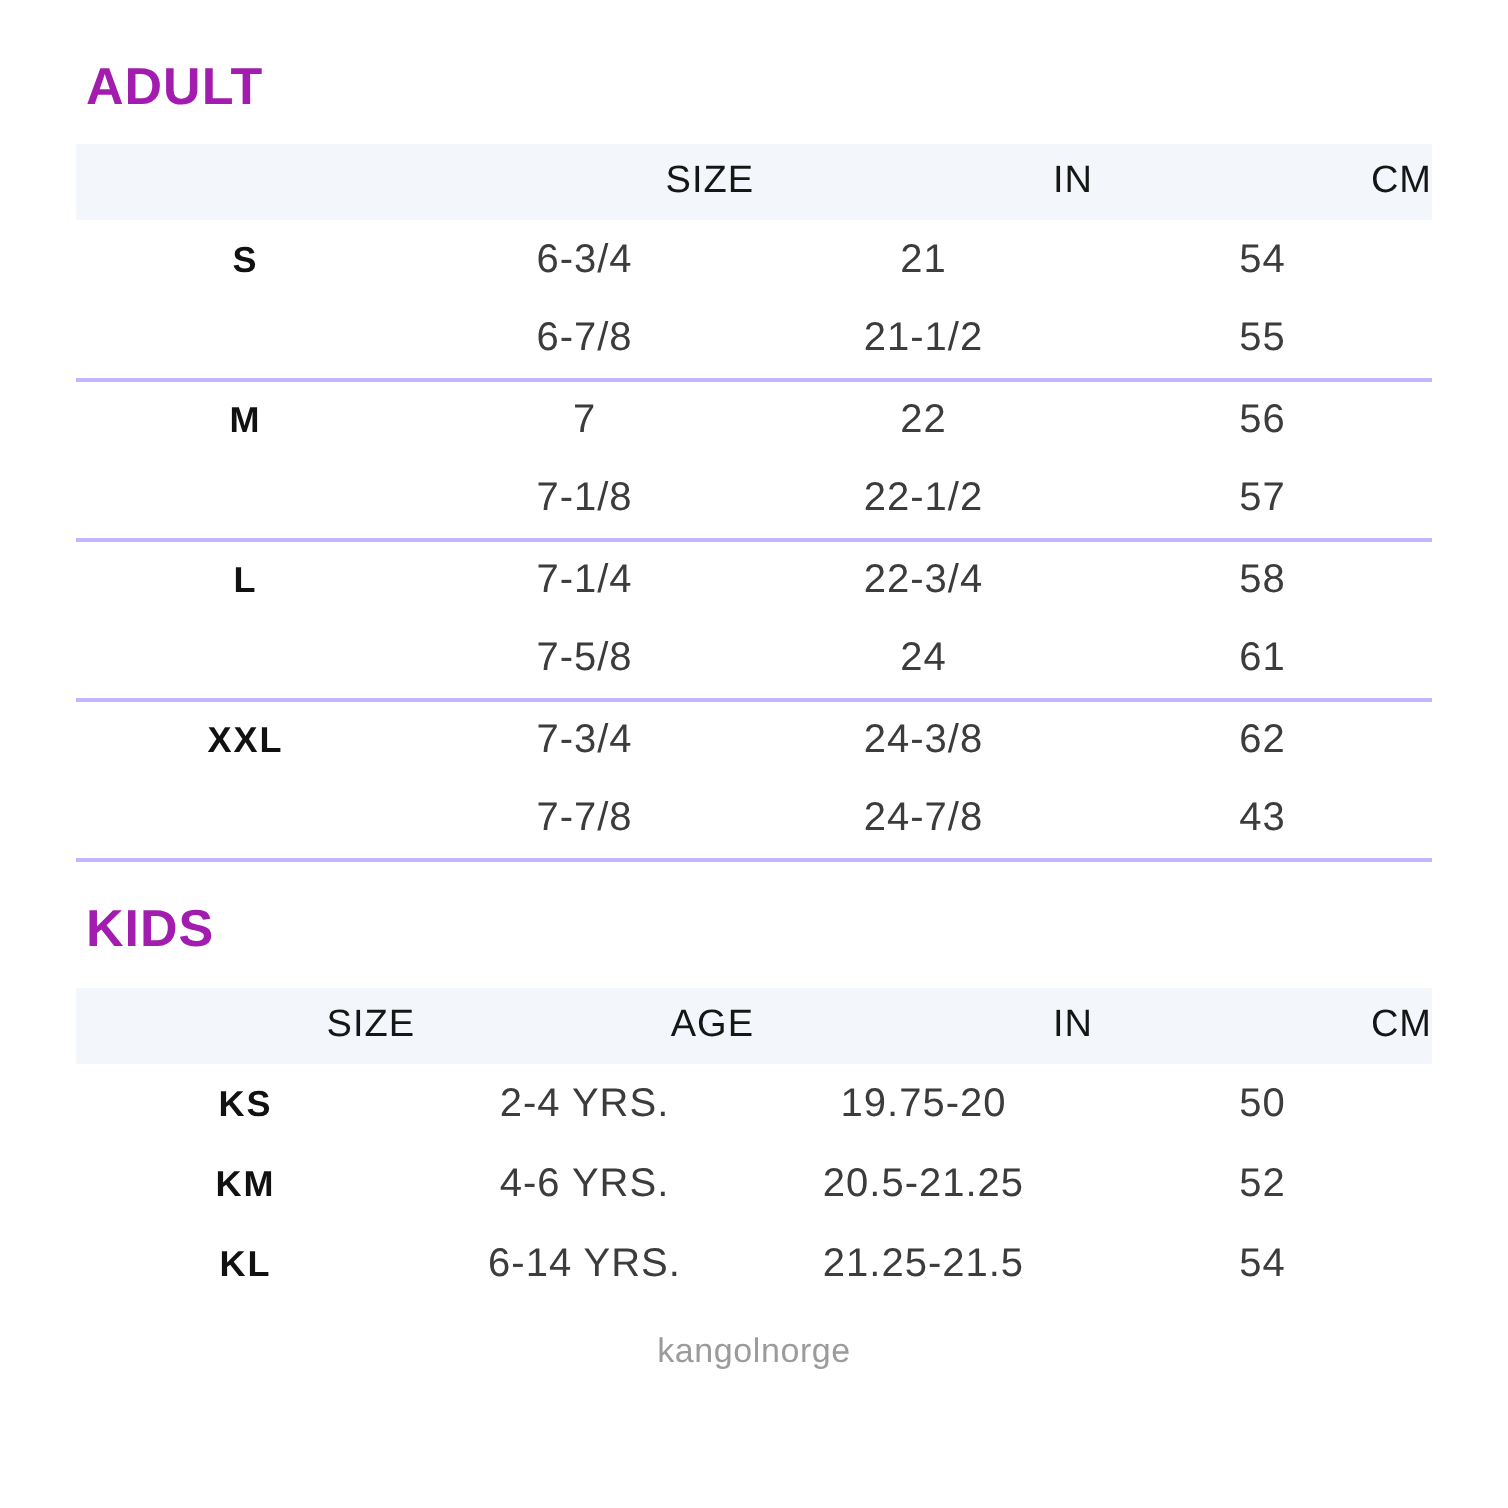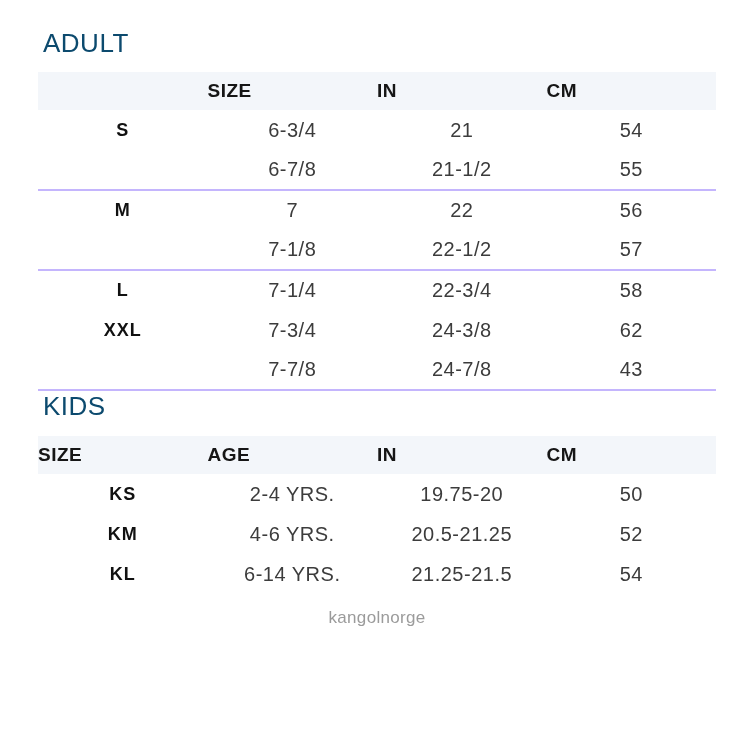--- a/index.html
+++ b/index.html
@@ -5,44 +5,44 @@
   * { margin: 0; padding: 0; box-sizing: border-box; }
   html, body { width: 754px; height: 754px; background: #ffffff; overflow: hidden; }
   body {
     font-family: "Liberation Sans", sans-serif;
     color: #111111;
   }
   .sheet { width: 754px; height: 754px; padding: 0 38px; }
 
   .section-title {
     font-size: 26px;
-    font-weight: 400;
+    font-weight: 700;
     letter-spacing: 0.5px;
-    color: #0c4a6e;
+    color: #a21caf;
     padding-left: 5px;
   }
   .title-adult { padding-top: 28px; }
-  .title-kids  { }
+  .title-kids  { padding-top: 18px; }
 
   table {
     width: 100%;
     border-collapse: collapse;
     table-layout: fixed;
   }
   .adult-table { margin-top: 13px; }
   .kids-table  { margin-top: 14px; }
   col { width: 25%; }
 
   thead th {
     background: #f3f6fa;
     height: 38px;
     font-size: 19px;
-    font-weight: 700;
+    font-weight: 400;
     letter-spacing: 0.5px;
-    text-align: left;
+    text-align: right;
     color: #161616;
   }
 
   td {
     height: 40px;
     text-align: center;
     vertical-align: middle;
     font-size: 20px;
     font-weight: 300;
     color: #3c3c3c;
@@ -110,20 +110,26 @@
         <td>7-1/8</td>
         <td>22-1/2</td>
         <td>57</td>
       </tr>
       <tr>
         <td class="row-label">L</td>
         <td>7-1/4</td>
         <td>22-3/4</td>
         <td>58</td>
       </tr>
+      <tr class="group-end">
+        <td class="row-label"></td>
+        <td>7-5/8</td>
+        <td>24</td>
+        <td>61</td>
+      </tr>
       <tr>
         <td class="row-label">XXL</td>
         <td>7-3/4</td>
         <td>24-3/8</td>
         <td>62</td>
       </tr>
       <tr class="group-end">
         <td class="row-label"></td>
         <td>7-7/8</td>
         <td>24-7/8</td>

